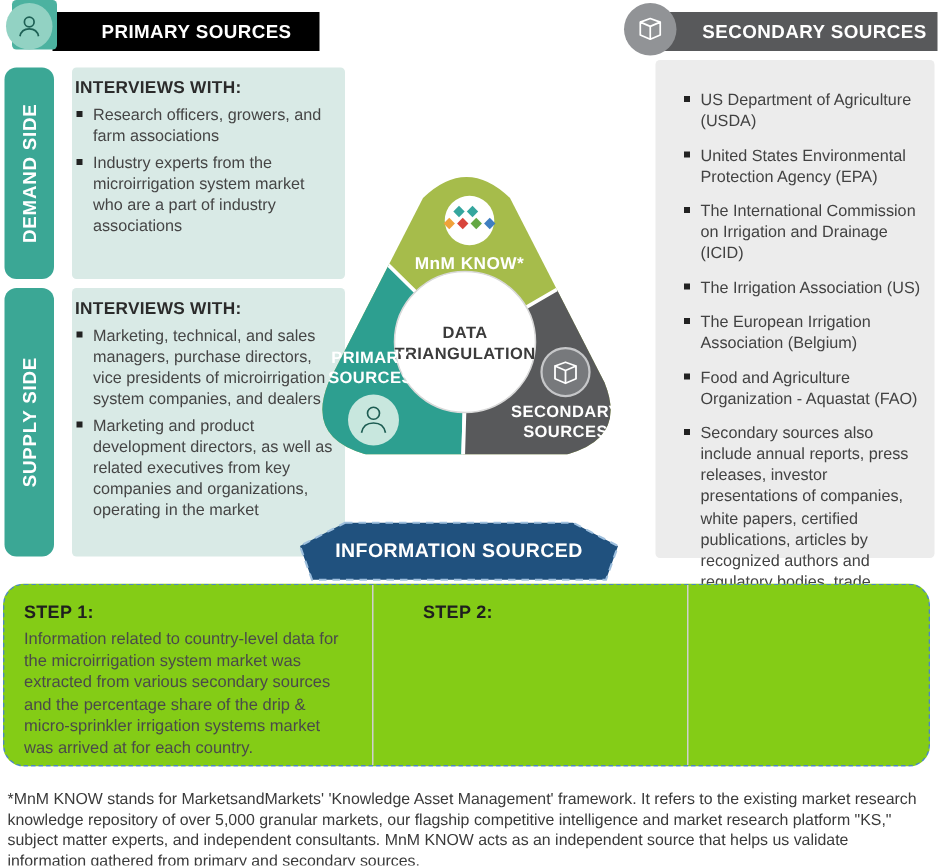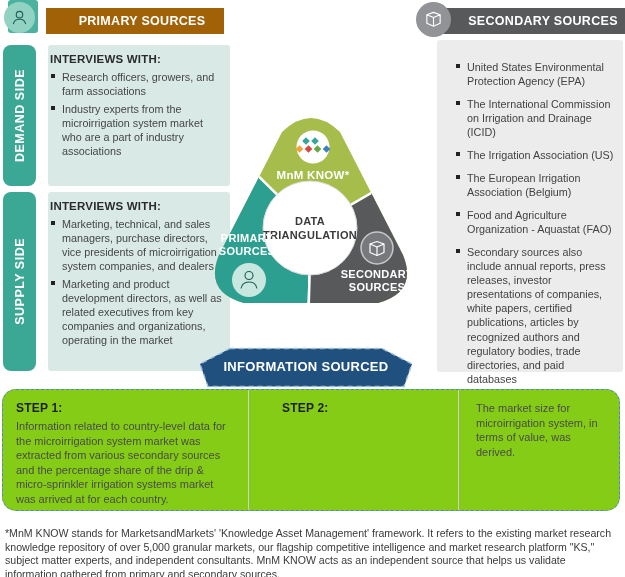--- a/index.html
+++ b/index.html
@@ -3,21 +3,21 @@
 <meta charset="utf-8">
 <style>
   html,body{margin:0;padding:0;background:#fff;}
   body{width:625px;height:577px;position:relative;overflow:hidden;
        font-family:"Liberation Sans",sans-serif;-webkit-font-smoothing:antialiased;}
   .abs{position:absolute;}
 
   
   .hdr{position:absolute;display:flex;align-items:center;justify-content:center;
        color:#fff;font-weight:bold;font-size:12.5px;letter-spacing:.3px;}
-  #hdr-primary{left:46px;top:8px;width:164px;height:26px;background:#a16207;padding-left:14px;}
+  #hdr-primary{left:35px;top:8px;width:164px;height:26px;background:#000000;padding-left:14px;}
   #hdr-secondary{left:443px;top:8px;width:180px;height:26px;background:#58595b;padding-left:10px;}
 
   
   #primary-tile{left:8px;top:0;width:30px;height:33px;background:#4cb2a0;border-radius:3px;}
   .icon-circle{position:absolute;border-radius:50%;display:flex;align-items:center;justify-content:center;}
   #primary-circle{left:4px;top:2px;width:31px;height:31px;background:#92d2c3;}
   #secondary-circle{left:416px;top:2px;width:35px;height:35px;background:#919396;}
 
   
   .side-bar{position:absolute;left:3px;width:33px;background:#3ba795;border-radius:8px;
@@ -108,20 +108,21 @@
 <div class="panel-box" id="box-supply">
   <p class="panel-heading">INTERVIEWS WITH:</p>
   <ul class="bullets">
     <li>Marketing, technical, and sales managers, purchase directors, vice presidents of microirrigation system companies, and dealers</li>
     <li>Marketing and product development directors, as well as related executives from key companies and organizations, operating in the market</li>
   </ul>
 </div>
 
 <div id="secondary-box">
   <ul class="bullets">
+    <li>US Department of Agriculture (USDA)</li>
     <li>United States Environmental Protection Agency (EPA)</li>
     <li>The International Commission on Irrigation and Drainage (ICID)</li>
     <li>The Irrigation Association (US)</li>
     <li>The European Irrigation Association (Belgium)</li>
     <li>Food and Agriculture Organization - Aquastat (FAO)</li>
     <li>Secondary sources also include annual reports, press releases, investor presentations of companies, white papers, certified publications, articles by recognized authors and regulatory bodies, trade directories, and paid databases</li>
   </ul>
 </div>
 
 <svg id="triangle-svg" viewBox="0 0 202 218">
@@ -179,17 +180,16 @@
 
 <div id="steps-box">
   <div class="step-col" id="step-col-1">
     <p class="step-title">STEP 1:</p>
     <p class="step-body">Information related to country-level data for the microirrigation system market was extracted from various secondary sources and the percentage share of the drip &amp; micro-sprinkler irrigation systems market was arrived at for each country.</p>
   </div>
   <div class="step-col" id="step-col-2">
     <p class="step-title">STEP 2:</p>
   </div>
   <div class="step-col" id="step-col-3">
-    <p class="step-body">The market size for microirrigation system, in terms of value, was derived.</p>
   </div>
 </div>
 
 <div id="footnote">*MnM KNOW stands for MarketsandMarkets' 'Knowledge Asset Management' framework. It refers to the existing market research knowledge repository of over 5,000 granular markets, our flagship competitive intelligence and market research platform "KS," subject matter experts, and independent consultants. MnM KNOW acts as an independent source that helps us validate information gathered from primary and secondary sources.</div>
 
 </body></html>

